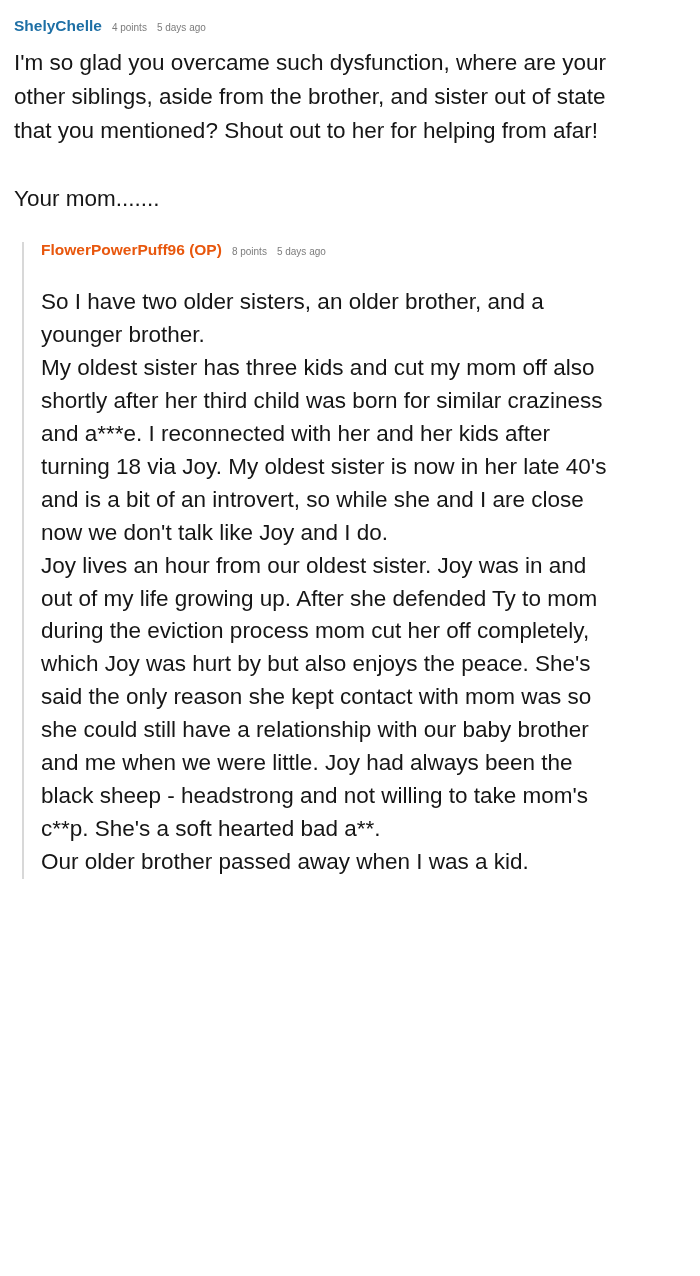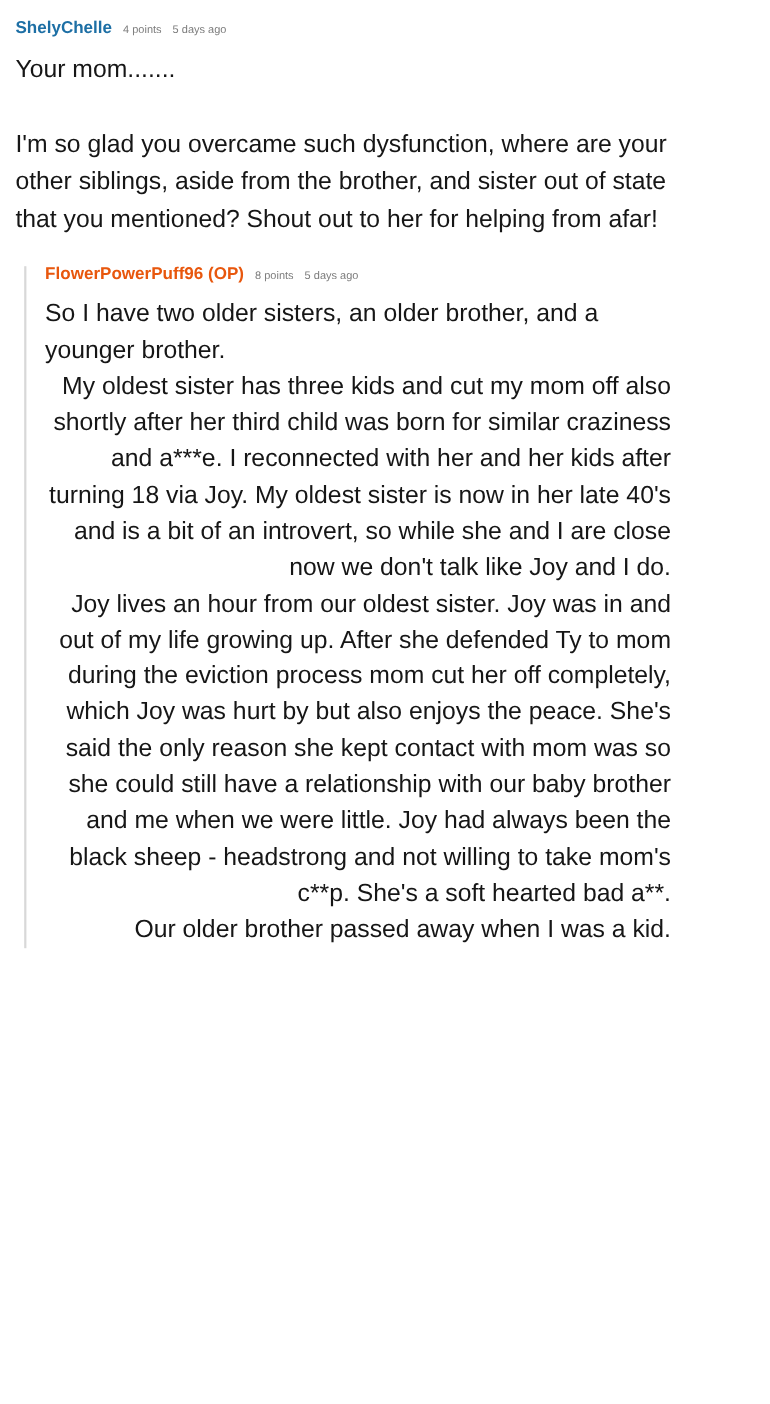--- a/index.html
+++ b/index.html
@@ -57,47 +57,46 @@
   }
 
   
   .reply {
     margin-top: 26px;
     margin-left: 8px;
     padding-left: 17px;
     border-left: 2px solid #d8d8d8;
   }
   .reply .c-header {
-    margin-bottom: 11px;
+    margin-bottom: 28px;
   }
   .reply .c-body {
     font-size: 22.5px;
     line-height: 1.465;
   }
   .reply .c-body p + p {
     margin-top: 0;
-    text-align: right;
   }
 </style>
 </head>
 <body>
 
 <div class="thread">
 
   <div class="comment">
 
     <div class="c-header">
       <span class="c-author">ShelyChelle</span>
       <span class="c-points">4 points</span>
       <span class="c-time">5 days ago</span>
     </div>
 
     <div class="c-body">
+      <p>I'm so glad you overcame such dysfunction, where are your other siblings, aside from the brother, and sister out of state that you mentioned? Shout out to her for helping from afar!</p>
       <p>Your mom.......</p>
-      <p>I'm so glad you overcame such dysfunction, where are your other siblings, aside from the brother, and sister out of state that you mentioned? Shout out to her for helping from afar!</p>
     </div>
 
     <div class="reply">
 
       <div class="c-header">
         <span class="c-author op">FlowerPowerPuff96 (OP)</span>
         <span class="c-points">8 points</span>
         <span class="c-time">5 days ago</span>
       </div>
 

